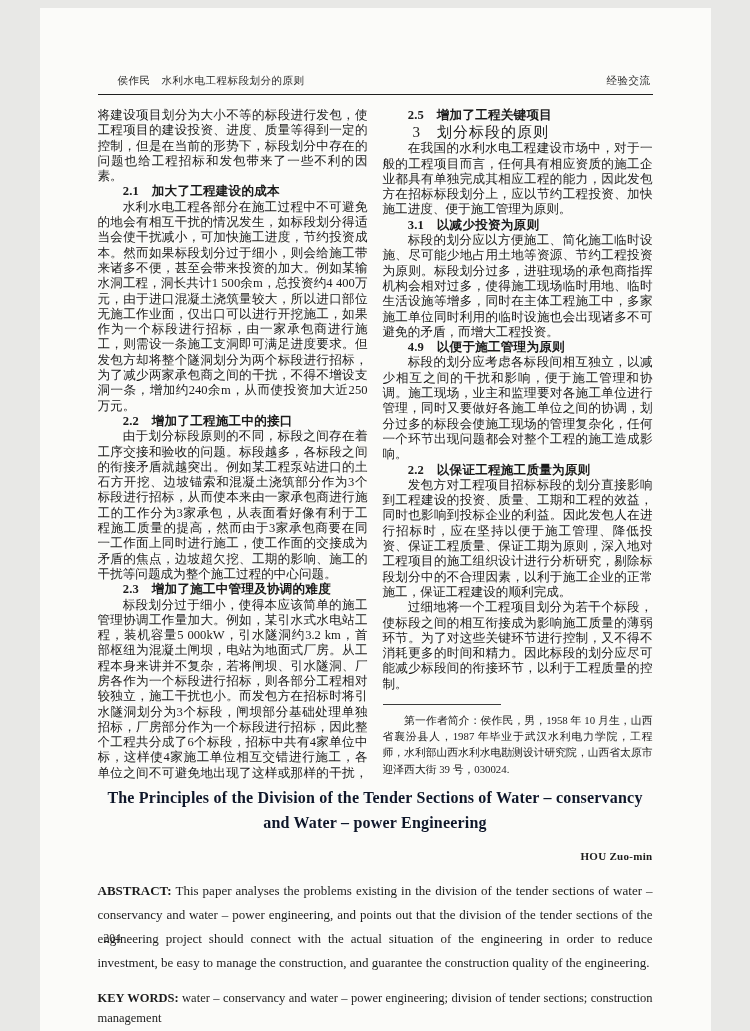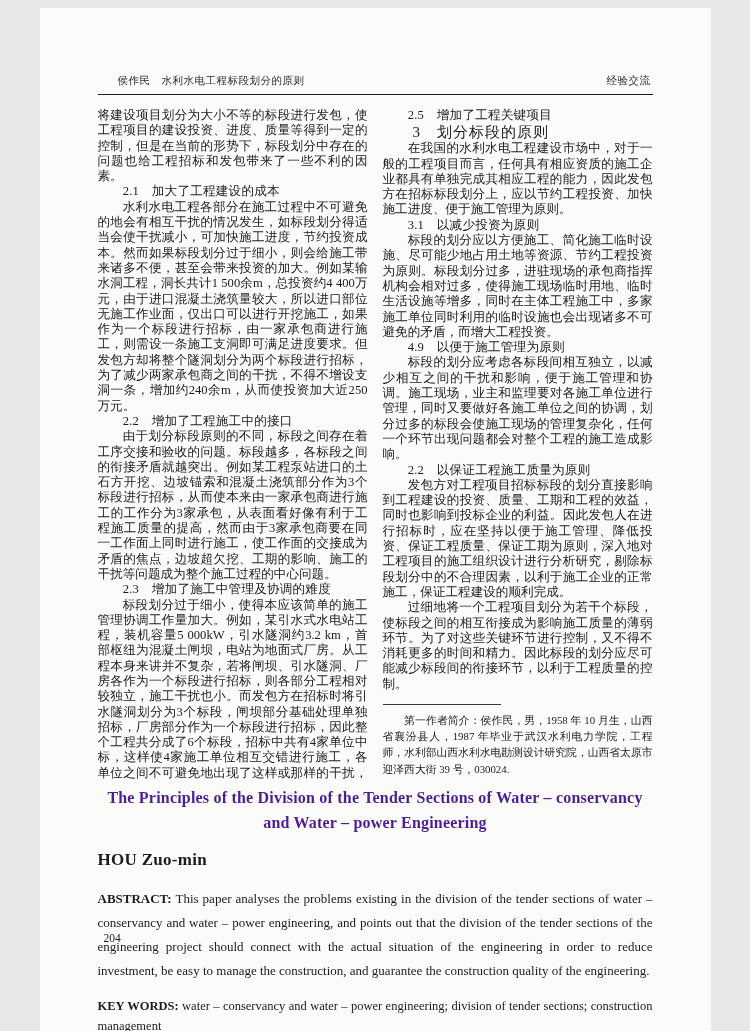--- a/index.html
+++ b/index.html
@@ -14,34 +14,34 @@
   
   .runhead{display:flex;justify-content:space-between;align-items:flex-end;
     font-size:10.5px;color:#2a2a2a;padding:0 2px 0 20px;letter-spacing:.5px;}
   .head-rule{border:none;border-top:1.6px solid #1f1f1f;margin:6px 0 0 0;}
   
   .columns{display:flex;gap:15px;margin-top:13px;height:672px;overflow:hidden;}
   .col{width:308px;font-size:12.6px;line-height:15.3px;text-align:justify;
     color:#1b1b1b;}
   .col p{margin:0;text-indent:2em;}
   .col p.cont{text-indent:0;font-family:Liberation Serif, serif;}
-  .subhead{margin:0;font-size:12.6px;font-weight:normal;line-height:15.3px;
+  .subhead{margin:0;font-size:12.6px;font-weight:bold;line-height:15.3px;
     letter-spacing:.2px;}
   .sec3head{margin:9px 0 10px 0;font-size:15px;font-weight:normal;
     letter-spacing:1px;line-height:18px;}
   
   .fn-rule{border:none;border-top:1px solid #3a3a3a;width:118px;margin:12px 0 7px 0;}
   .footnote{font-size:10.8px;line-height:16.2px;text-align:justify;text-indent:2em;
     margin:0;color:#222;}
   
   .english{margin-top:5px;}
   .etitle{font-weight:bold;font-size:16px;line-height:25px;text-align:center;
-    letter-spacing:.2px;color:#4c1d95;}
+    letter-spacing:.2px;color:#0f172a;}
   .etitle div{white-space:nowrap;}
-  .eauthor{font-weight:bold;font-size:17px;text-align:left;margin-top:15px;
+  .eauthor{font-weight:bold;font-size:11px;text-align:right;margin-top:15px;
     letter-spacing:.3px;font-family:Liberation Serif, serif;}
   .eabstract{margin-top:17px;font-size:13px;line-height:24px;text-align:justify;}
   .ekeywords{font-size:12.5px;line-height:20px;text-align:justify;}
   .elabel{font-weight:bold;}
   .pagenum{position:absolute;left:64px;top:924px;font-size:11.5px;color:#222;}
 </style>
 </head>
 <body>
 
 <div class="page">

